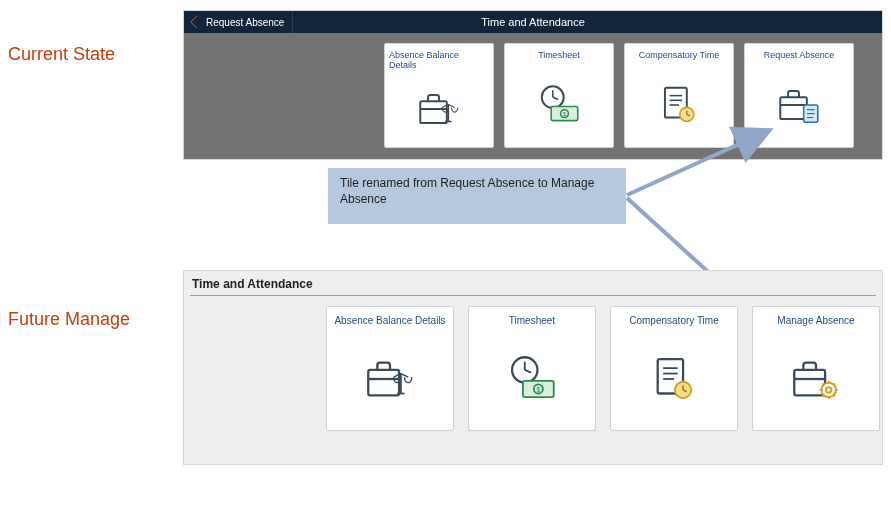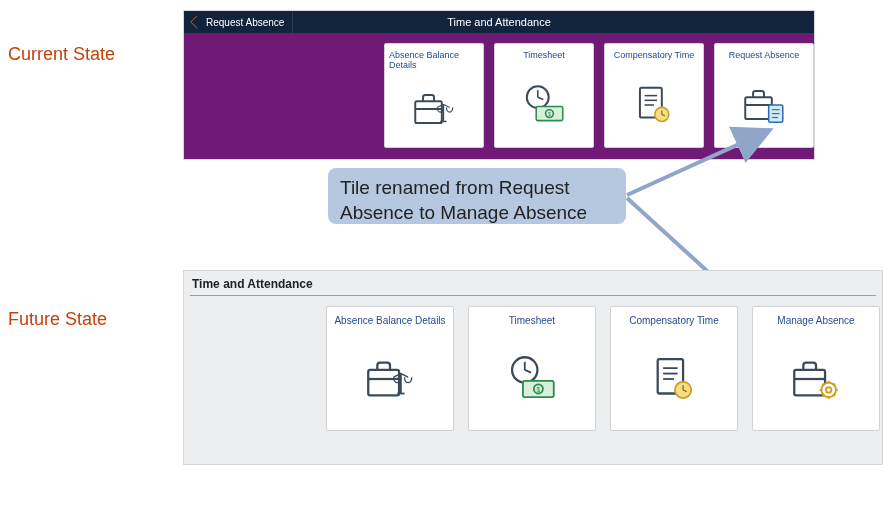--- a/index.html
+++ b/index.html
@@ -19,23 +19,23 @@
     margin-top: 14px;
   }
   .label-current { top: 30px; left: 8px; }
   .label-future  { top: 295px; left: 8px; }
 
   
   .panel-current {
     position: absolute;
     top: 10px;
     left: 183px;
-    width: 632px;
+    width: 700px;
     height: 150px;
-    background: #701a75;
+    background: #737373;
     border: 1px solid #d5d7d9;
   }
   .topbar {
     height: 22px;
     background: #12233c;
     display: flex;
     align-items: center;
     color: #fff;
     font-size: 10px;
     position: relative;
@@ -93,24 +93,23 @@
 
   
   .annotation {
     position: absolute;
     top: 168px;
     left: 328px;
     width: 298px;
     height: 56px;
     background: #b6c8e0;
     padding: 8px 12px;
-    font-size: 19px;
+    font-size: 12px;
     color: #222;
     line-height: 1.3;
-    border-radius: 8px;
   }
 
   
   .panel-future {
     position: absolute;
     top: 270px;
     left: 183px;
     width: 700px;
     height: 195px;
     background: #edeef0;
@@ -150,21 +149,21 @@
   
   .arrow-svg {
     position: absolute;
     pointer-events: none;
   }
 </style>
 </head>
 <body>
 
 <div class="state-label label-current">Current State</div>
-<div class="state-label label-future">Future State</div>
+<div class="state-label label-future">Future Manage</div>
 
 <div class="panel-current">
   <div class="topbar">
     <div class="topbar-back">
       <span class="chev"></span>
       <span>Request Absence</span>
     </div>
     <div class="topbar-title-center">Time and Attendance</div>
   </div>
   <div class="tile-row">

